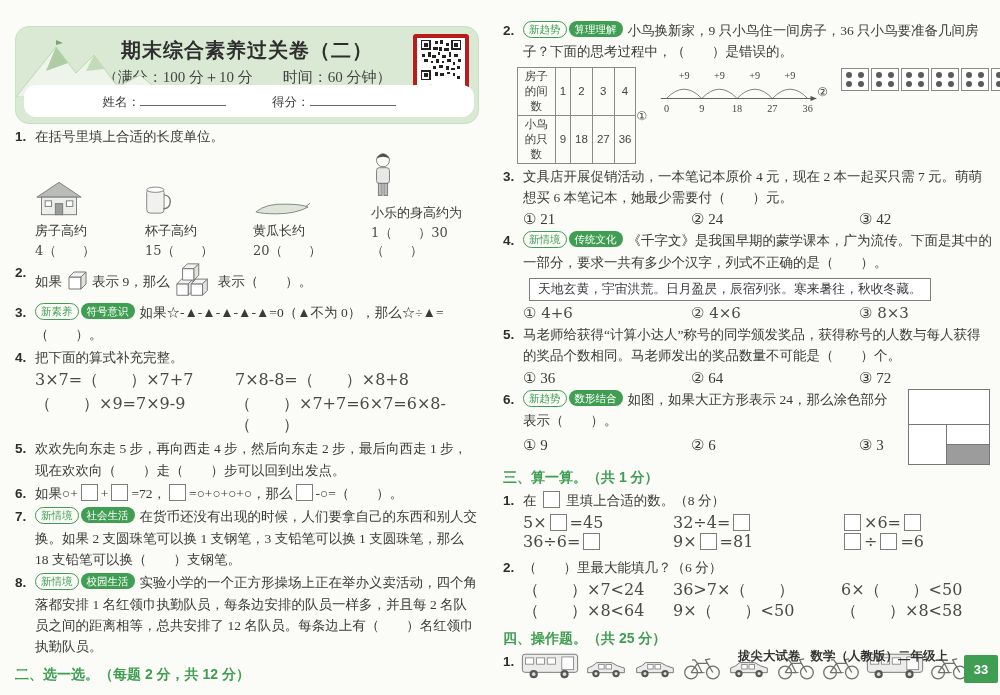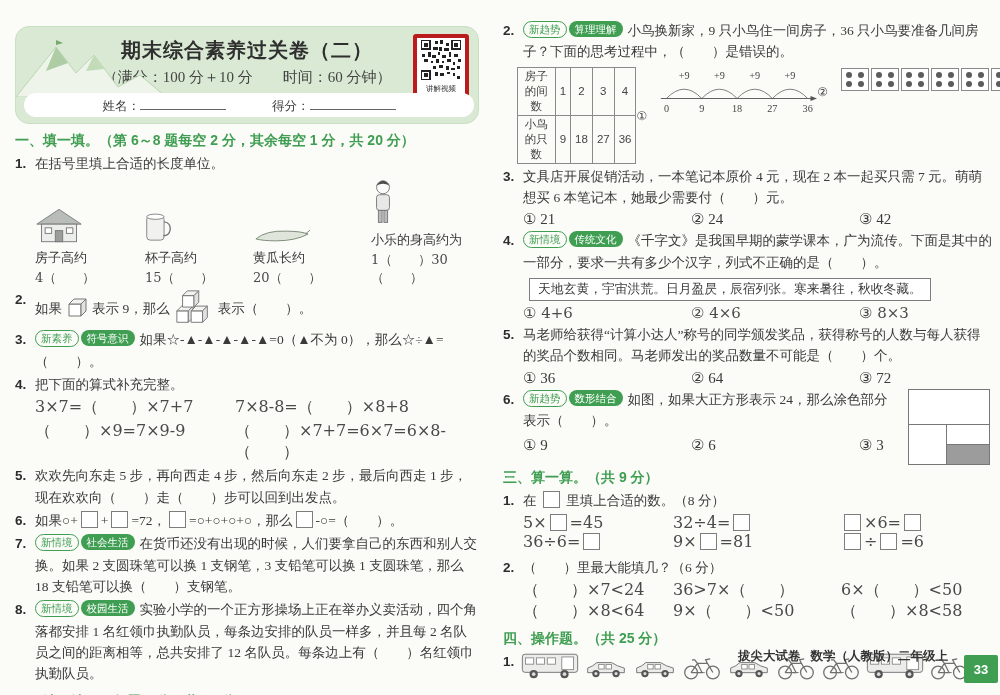--- a/index.html
+++ b/index.html
@@ -19,21 +19,21 @@
   
   .header-box{position:relative;margin-top:16px;height:96px;background:var(--green-soft);
     border:1px solid #c9dfc2;border-radius:14px;overflow:hidden;}
   .h-title{margin-top:10px;text-align:center;font-family:"Liberation Sans","DejaVu Sans",sans-serif;
     font-weight:700;font-size:20px;color:#2f2f2f;letter-spacing:1px;}
   .h-sub{margin-top:4px;text-align:center;font-size:15px;color:#444;}
   .mountain{position:absolute;left:0;bottom:26px;pointer-events:none;}
   .qr-wrap{position:absolute;top:7px;right:9px;width:46px;text-align:center;background:#fff;
     border:4px solid #b91c1c;border-radius:3px;padding:2px 1px 1px;}
   .qr-cap{font-size:7.5px;line-height:1.35;color:#333;font-family:"Liberation Sans",sans-serif;}
-  .name-bar{position:absolute;left:8px;right:4px;bottom:6px;height:24px;background:#fff;
+  .name-bar{position:absolute;left:8px;right:4px;bottom:6px;height:32px;background:#fff;
     border-radius:12px;display:flex;align-items:center;justify-content:center;gap:46px;font-size:12.5px;}
   .blank-line{display:inline-block;width:86px;border-bottom:1px solid #666;height:13px;}
 
   
   .sec{margin:8px 0 3px;font-family:"Liberation Sans","DejaVu Sans",sans-serif;
     font-weight:700;font-size:14px;color:var(--green);}
   .q{position:relative;padding-left:20px;margin:2px 0;font-size:13.5px;line-height:1.58;}
   .qnum{position:absolute;left:0;top:0;font-family:"Liberation Sans",sans-serif;font-weight:700;color:#2d2d2d;}
   .badge-o{display:inline-block;border:1px solid var(--green);color:var(--green);border-radius:9px;
     padding:0 5px;font-size:10.5px;line-height:15px;font-family:"Liberation Sans",sans-serif;
@@ -168,21 +168,20 @@
         <div class="name-bar">
           <span>
             <span>姓名：</span><span class="blank-line"></span>
           </span>
           <span>
             <span>得分：</span><span class="blank-line"></span>
           </span>
         </div>
       </div>
 
-      <div class="sec">一、填一填。（第 6～8 题每空 2 分，其余每空 1 分，共 20 分）</div>
 
       <div class="q">
         <span class="qnum">1.</span>
         <span>在括号里填上合适的长度单位。</span>
       </div>
 
       <div class="unit-row">
         <div class="unit-item ui-1">
           <span class="pic">
             <svg width="48" height="40" viewBox="0 0 52 40">
@@ -461,21 +460,21 @@
         </div>
         <span class="qnum">6.</span>
         <span class="badge-o">新趋势</span><span class="badge-s">数形结合</span><span>如图，如果大正方形表示 24，那么涂色部分表示（　　）。</span>
         <div class="opts" style="padding-left:0;margin-top:3px;">
           <span class="o1">① 9</span>
           <span class="o2">② 6</span>
           <span class="o3">③ 3</span>
         </div>
       </div>
 
-      <div class="sec" style="clear:both;">三、算一算。（共 9 分）</div>
+      <div class="sec" style="clear:both;">三、算一算。（共 1 分）</div>
 
       <div class="q">
         <span class="qnum">1.</span>
         <span>在</span>
         <span class="fillbox"></span>
         <span>里填上合适的数。（8 分）</span>
       </div>
       <div class="eqgrid3">
         <span class="eq">5×<span class="fillbox"></span>=45</span>
         <span class="eq">32÷4=<span class="fillbox"></span></span>

